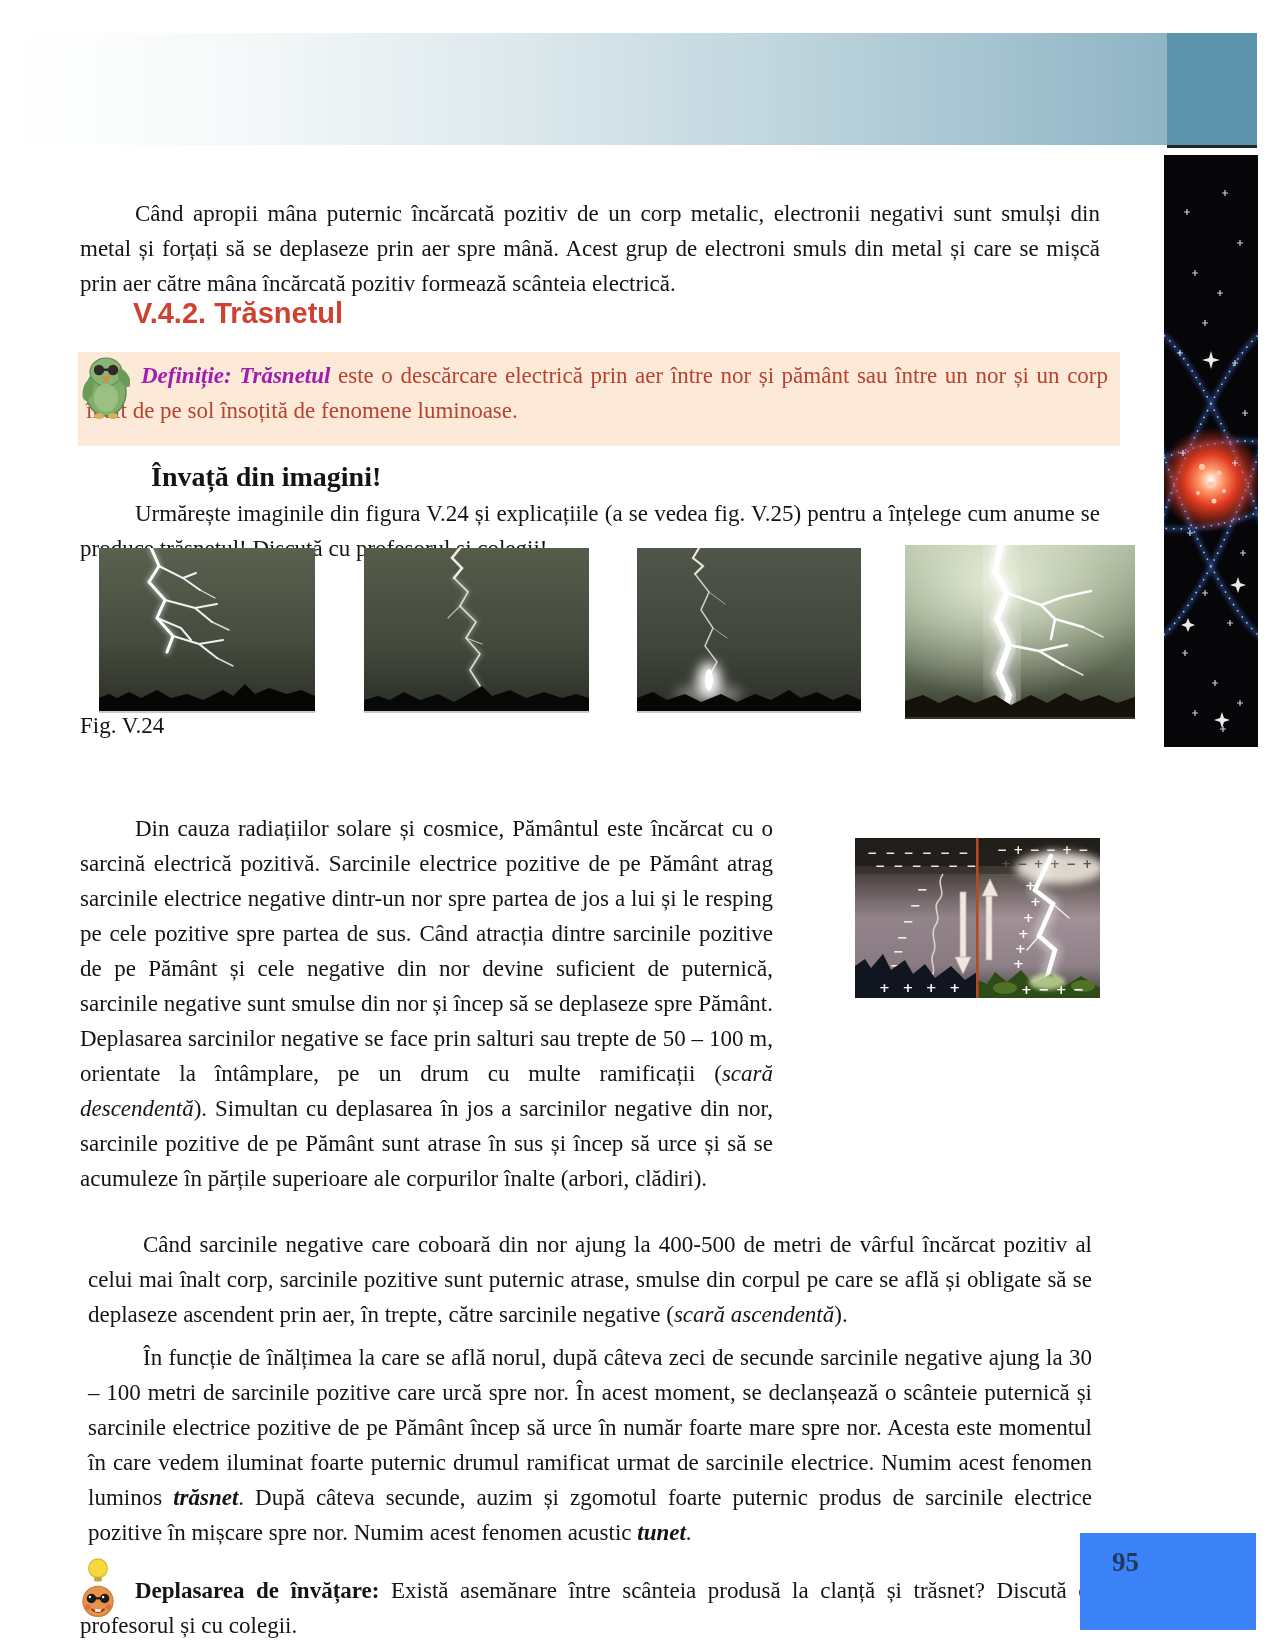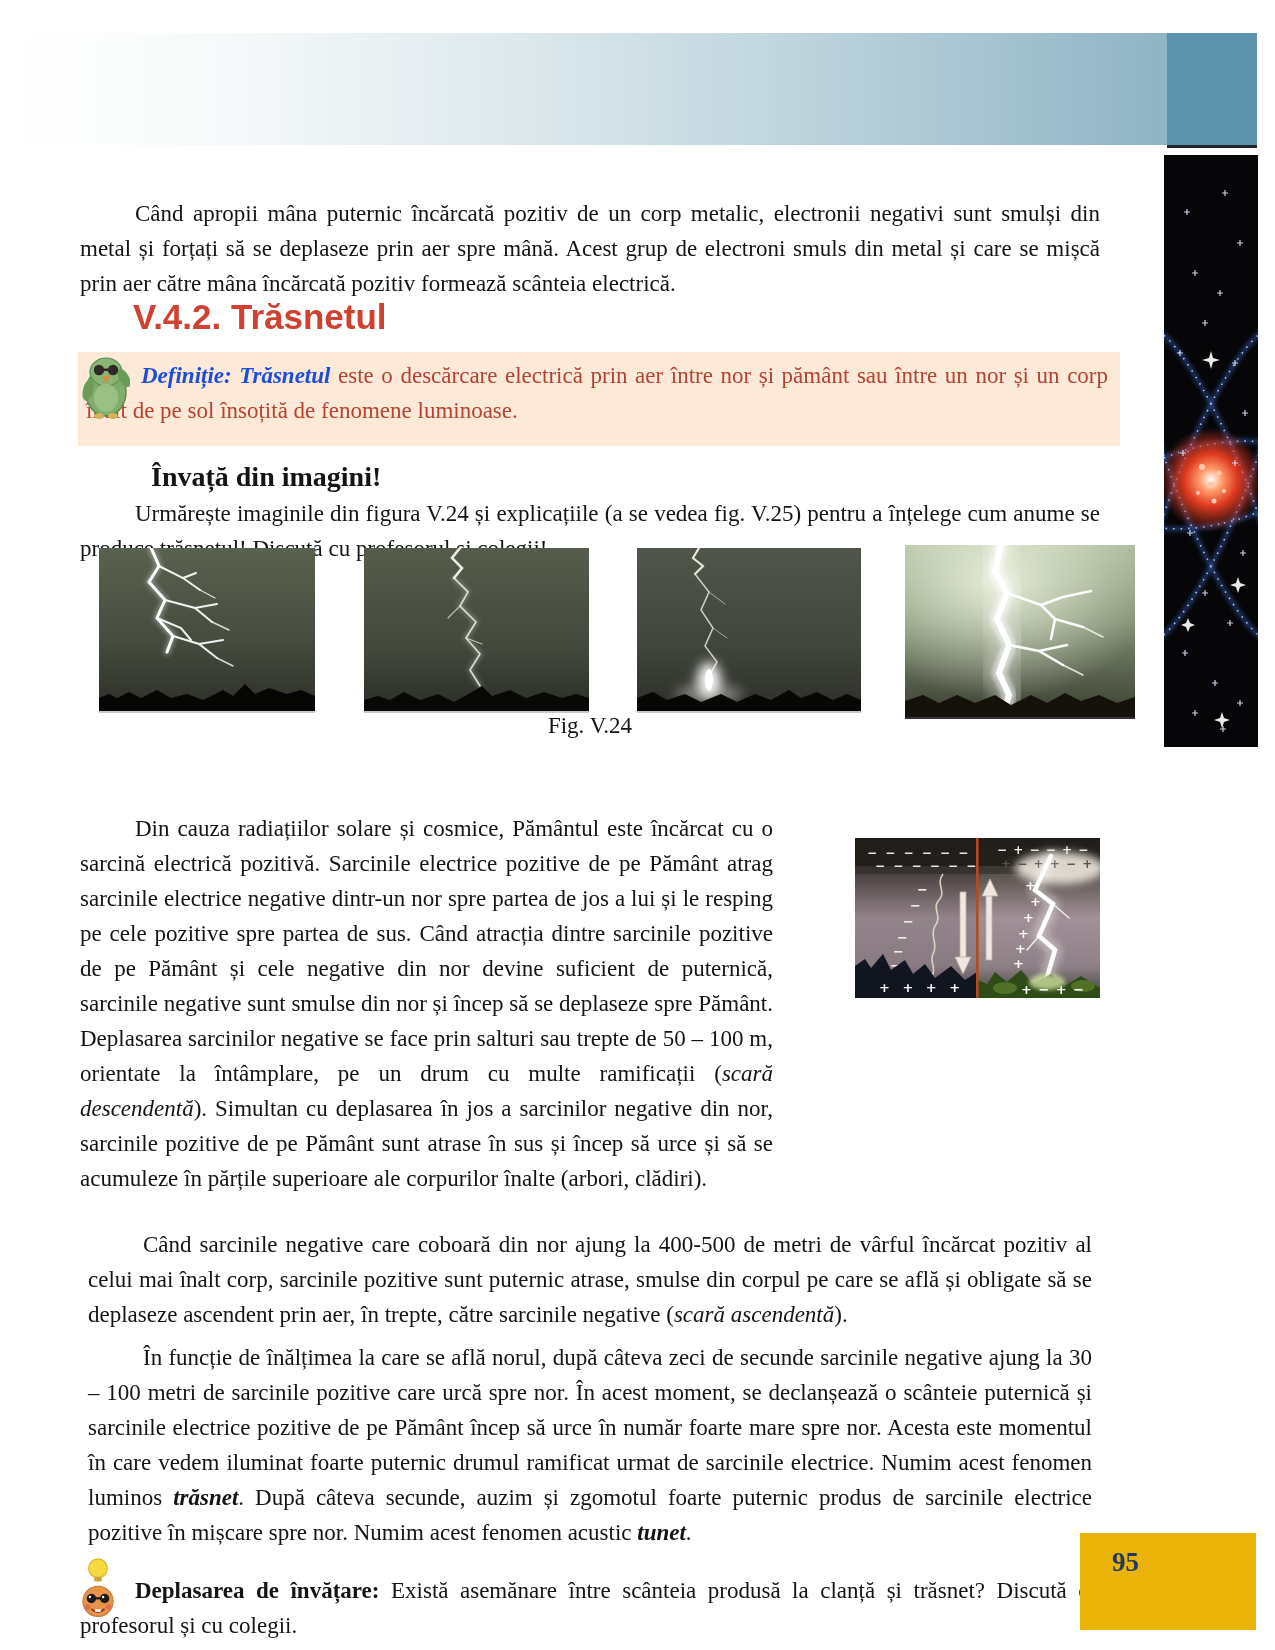--- a/index.html
+++ b/index.html
@@ -12,51 +12,51 @@
   
   .header-band{left:8px;top:33px;width:1159px;height:112px;
     background:linear-gradient(to right,#ffffff 0%,#f7fafa 18%,#dfeaee 42%,#c2d7df 65%,#a6c4d1 84%,#8fb4c4 100%);}
   .header-block{left:1167px;top:33px;width:90px;height:112px;background:#5e93ad;border-bottom:3px solid #20262a;}
 
   
   #intro{left:80px;top:168px;width:1020px;margin-top:28px;}
 
   
   #heading{left:133px;top:297px;margin:0;font-family:"Liberation Sans",sans-serif;
-           font-size:35px;font-weight:bold;color:#cf4130;}
+           font-size:29px;font-weight:bold;color:#cf4130;}
 
   
   #defbox{left:78px;top:352px;width:1022px;min-height:78px;background:#fce9d8;padding:6px 12px 10px 8px;}
   #defbox .deftext{margin:0;font-size:23px;line-height:35px;text-align:justify;color:#b5432f;text-indent:55px;}
-  #defbox .deflabel{font-weight:bold;font-style:italic;color:#1d4ed8;}
+  #defbox .deflabel{font-weight:bold;font-style:italic;color:#a21caf;}
   .owl{position:absolute;left:4px;top:0px;width:48px;height:70px;}
 
   #learn-head{left:133px;top:443px;margin:18px;font-size:28px;font-weight:bold;}
   #learn-para{left:80px;top:473px;width:1020px;}
 
   
   .photo{position:absolute;line-height:0;border-bottom:2px solid #c9c9c9;}
   .photo svg{display:block;}
 
-  #fig24-caption{left:80px;top:713px;width:1020px;text-align:center;font-size:23px;margin:0;}
+  #fig24-caption{left:80px;top:713px;width:1020px;text-align:left;font-size:23px;margin:0;}
 
   
   #lower{left:80px;top:788px;width:1020px;}
   #columns{display:flex;gap:47px;}
   #colA{width:735px;}
   #colFig{width:255px;margin-left:30px;}
   #colFig svg{display:block;margin:50px 0 0 5px;}
   #fig25-caption{width:245px;margin:10px 0 0 5px;font-size:22px;line-height:30px;text-align:center;}
   #para-b,#para-c{margin:8px;}
   #activity{position:relative;margin-top:18px;}
   #activity .act-label{font-weight:bold;}
   .act-icon{position:absolute;left:0px;top:-16px;width:36px;height:66px;}
 
   
-  #page-box{left:1080px;top:1533px;width:176px;height:97px;background:#eab308;}
+  #page-box{left:1080px;top:1533px;width:176px;height:97px;background:#3b82f6;}
   #page-num{display:block;margin:14px 0 0 32px;font-size:27px;font-weight:bold;color:#1e3a5f;}
 
   
   #atom-strip{left:1164px;top:155px;}
   .orbit{fill:none;stroke:#3c66c8;stroke-width:4;opacity:.55;}
   .orbit-dots{fill:none;stroke:#bcd2ff;stroke-width:1.6;stroke-dasharray:1.5 6;opacity:.95;}
   b i, .bi{font-weight:bold;font-style:italic;}
 </style>
 </head>
 <body>

